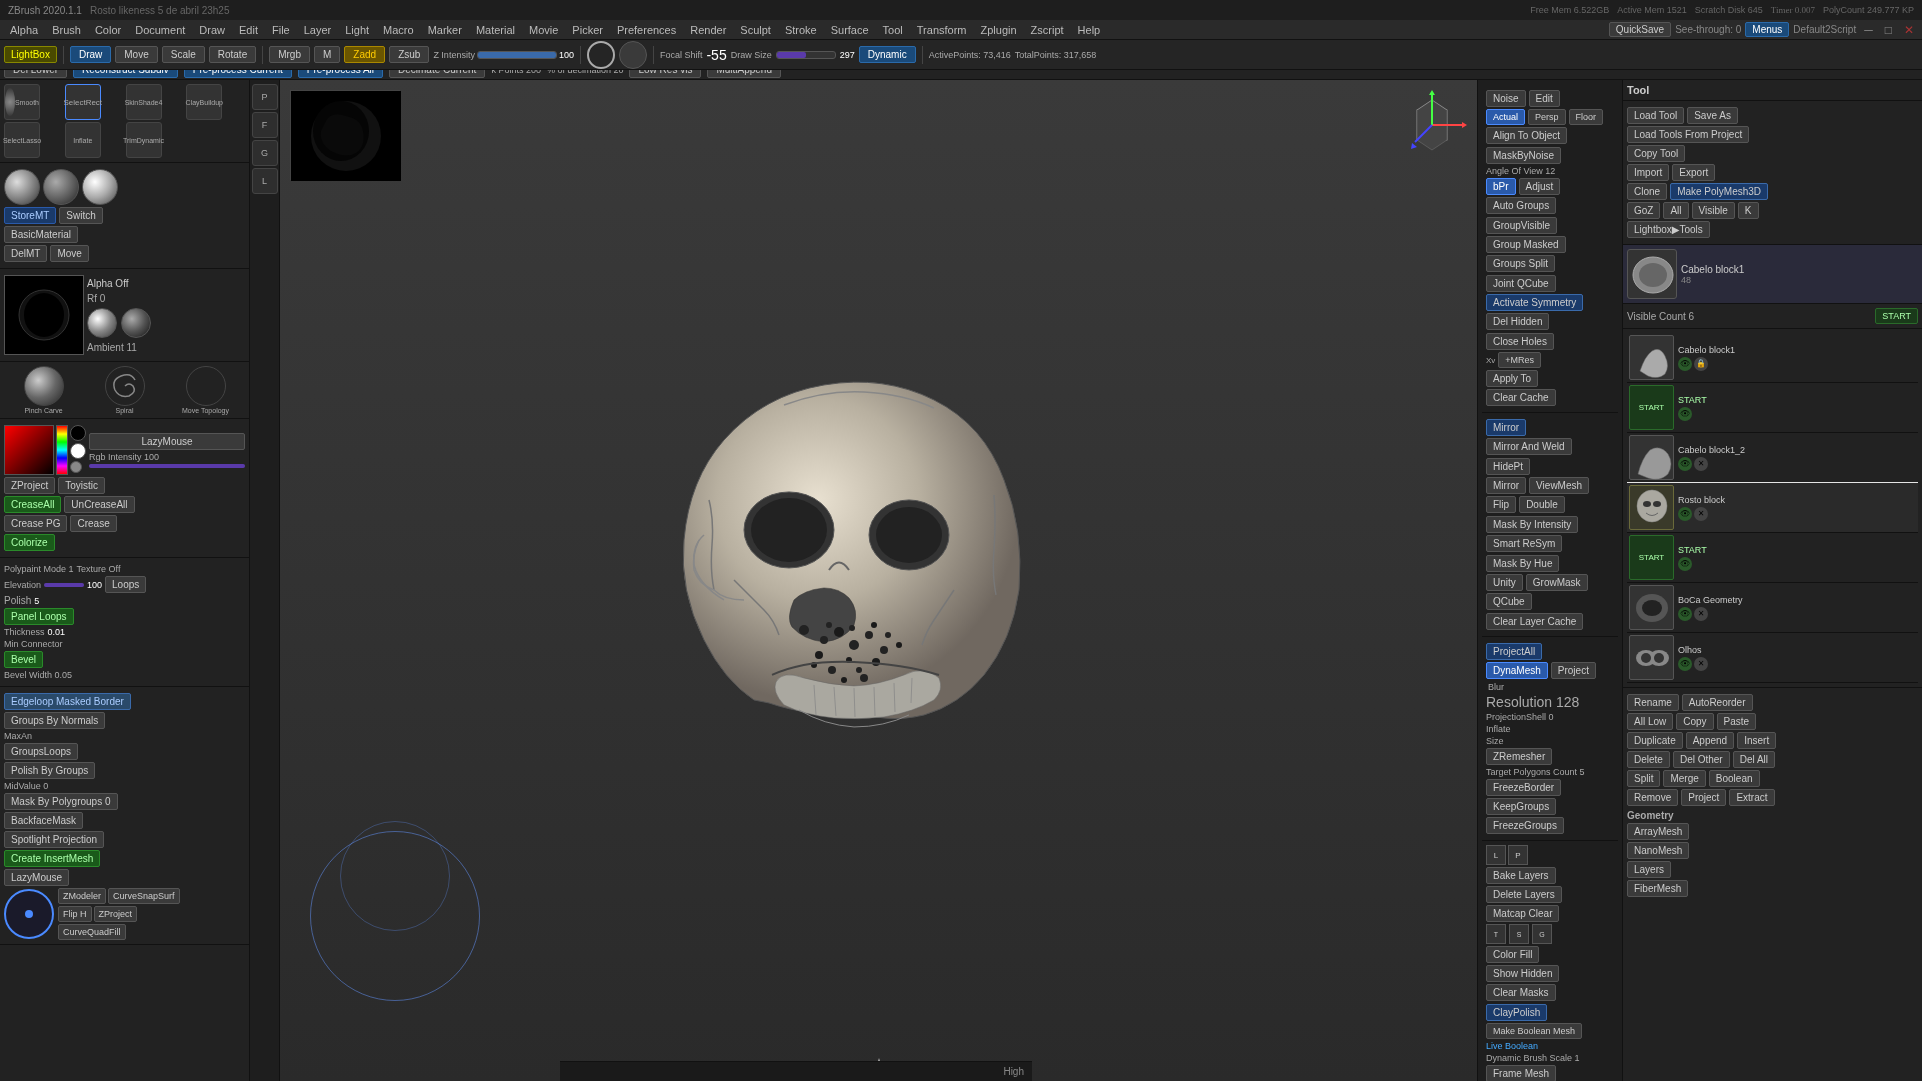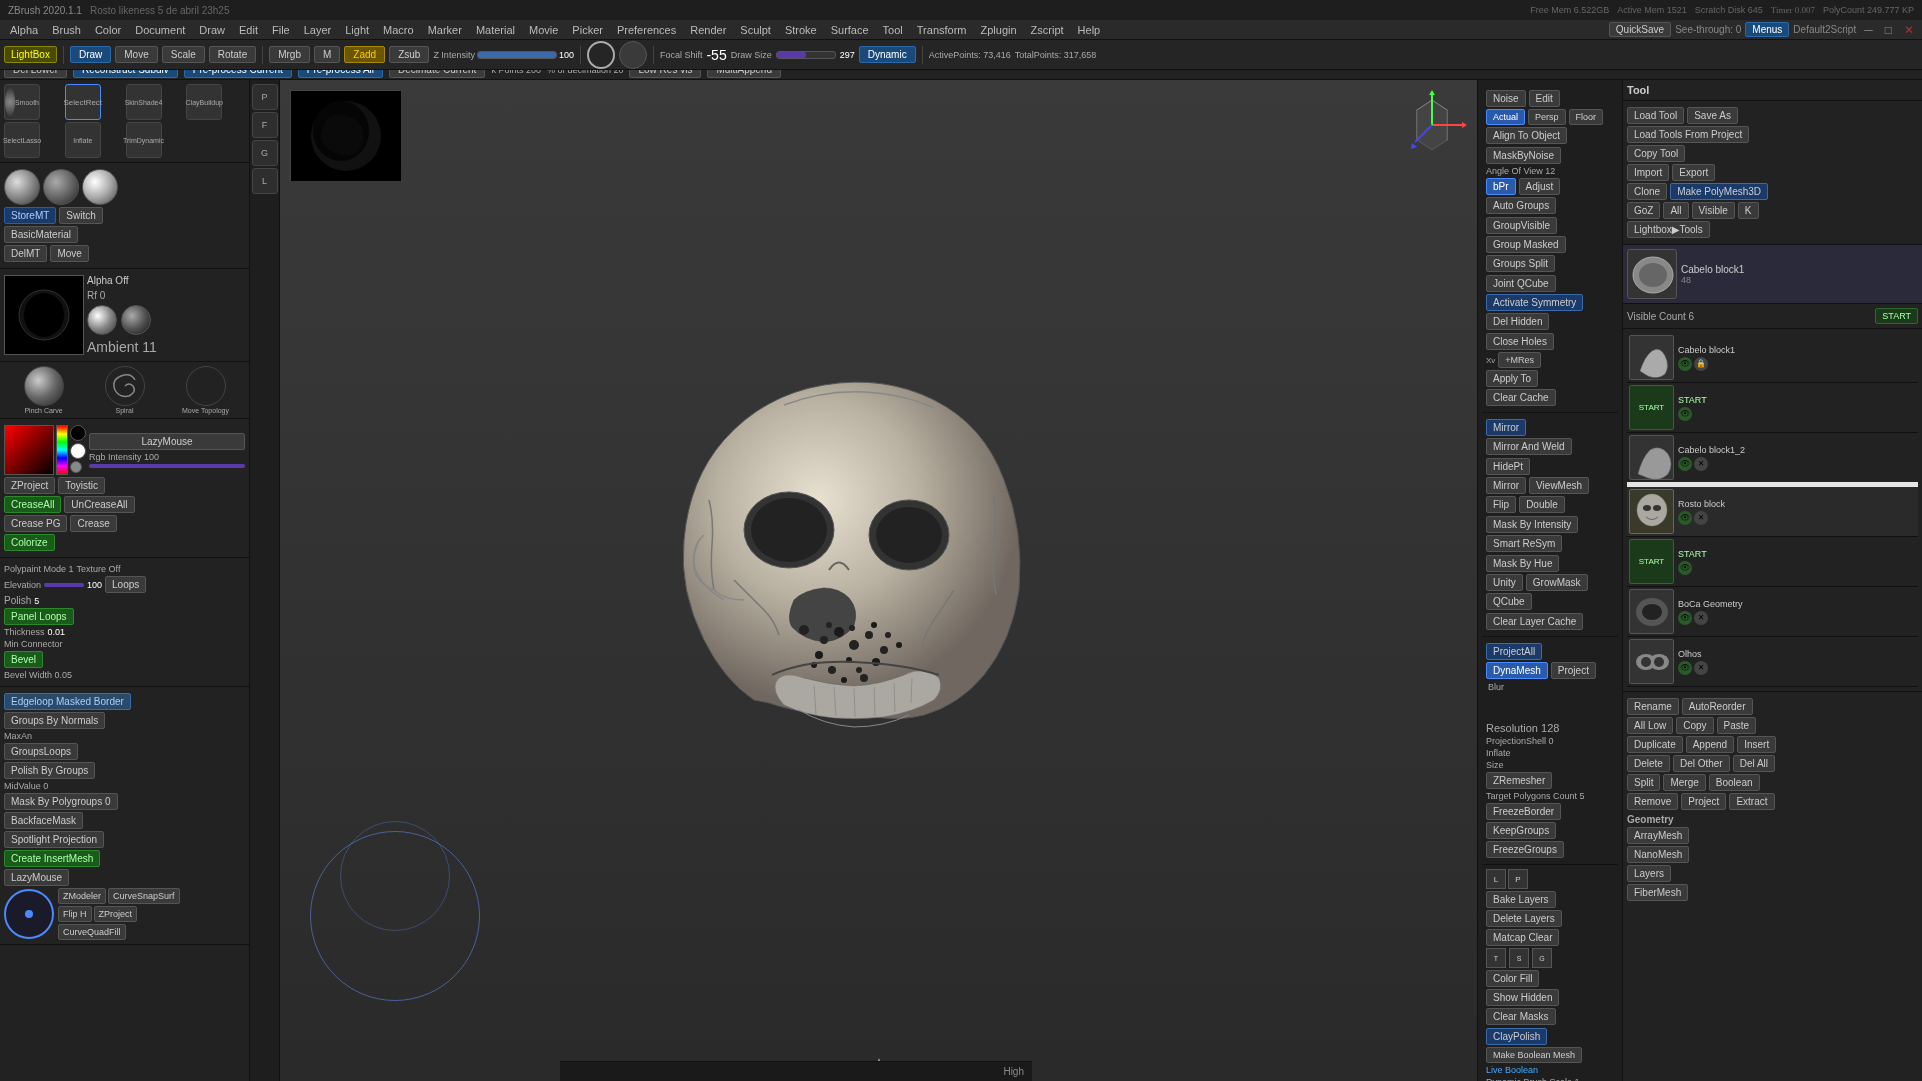--- a/index.html
+++ b/index.html
@@ -485,21 +485,21 @@
         </svg>
       </div>
       <div style="display:flex;flex-direction:column;gap:4px;flex:1;">
         <span style="font-size:10px;color:#ccc;">Alpha Off</span>
         <span style="font-size:10px;color:#aaa;">Rf 0</span>
 
         <div style="display:flex;align-items:center;gap:4px;">
           <div style="width:30px;height:30px;background:radial-gradient(circle at 35% 35%,#fff,#888,#333);border-radius:50%;border:1px solid #555;cursor:pointer;"></div>
           <div style="width:30px;height:30px;background:radial-gradient(circle at 35% 35%,#aaa,#555,#111);border-radius:50%;border:1px solid #555;cursor:pointer;"></div>
         </div>
-        <span style="font-size:14px;color:#aaa;">Ambient 11</span>
+        <span style="font-size:10px;color:#aaa;">Ambient 11</span>
       </div>
     </div>
   </div>
 
   <div class="panel-section">
     <div style="display:grid;grid-template-columns:repeat(3,1fr);gap:2px;">
       <div style="display:flex;flex-direction:column;align-items:center;gap:1px;cursor:pointer;">
         <div style="width:40px;height:40px;border-radius:50%;background:radial-gradient(circle at 35% 35%,#ccc,#666,#222);border:1px solid #444;"></div>
         <span style="font-size:7px;color:#aaa;">Pinch Carve</span>
       </div>
@@ -863,21 +863,21 @@
   <div class="rp-section">
     <div class="rp-row">
       <button class="rp-btn blue">ProjectAll</button>
     </div>
     <div class="rp-row">
       <button class="rp-btn active">DynaMesh</button>
       <button class="rp-btn">Project</button>
       <span style="font-size:9px;color:#aaa;margin-left:2px;">Blur</span>
     </div>
     <div class="rp-row">
-      <span style="font-size:11px;color:#aaa;margin-top:28px;">Resolution 128</span>
+      <span style="font-size:14px;color:#aaa;">Resolution 128</span>
     </div>
     <div class="rp-row">
       <span style="font-size:9px;color:#aaa;">ProjectionShell 0</span>
     </div>
     <div class="rp-row">
       <span style="font-size:9px;color:#aaa;">Inflate</span>
     </div>
     <div class="rp-row">
       <span style="font-size:9px;color:#aaa;">Size</span>
     </div>
@@ -1024,21 +1024,21 @@
         <span style="font-size:8px;color:#aaffaa;">START</span>
       </div>
       <div style="flex:1;">
         <div style="font-size:9px;color:#aaffaa;">START</div>
         <div style="display:flex;gap:2px;margin-top:2px;">
           <button style="width:14px;height:14px;background:#2a5a2a;border:none;border-radius:50%;cursor:pointer;font-size:8px;">👁</button>
         </div>
       </div>
     </div>
 
-    <div style="display:flex;align-items:center;gap:4px;padding:2px;border-bottom:5px solid #e5e5e5;cursor:pointer;">
+    <div style="display:flex;align-items:center;gap:4px;padding:2px;border-bottom:1px solid #e5e5e5;cursor:pointer;">
       <div style="width:45px;height:45px;background:#333;border:1px solid #555;border-radius:2px;flex-shrink:0;">
         <svg width="45" height="45" viewBox="0 0 45 45">
           <path d="M8 38 Q12 22 20 14 Q30 8 38 18 Q44 28 38 38 Q30 46 18 42 Z" fill="#999" stroke="#666" stroke-width="0.5"></path>
         </svg>
       </div>
       <div style="flex:1;">
         <div style="font-size:9px;color:#ccc;">Cabelo block1_2</div>
         <div style="display:flex;gap:2px;margin-top:2px;">
           <button style="width:14px;height:14px;background:#2a5a2a;border:none;border-radius:50%;cursor:pointer;font-size:8px;">👁</button>
           <button style="width:14px;height:14px;background:#444;border:none;border-radius:50%;cursor:pointer;font-size:8px;">✕</button>

